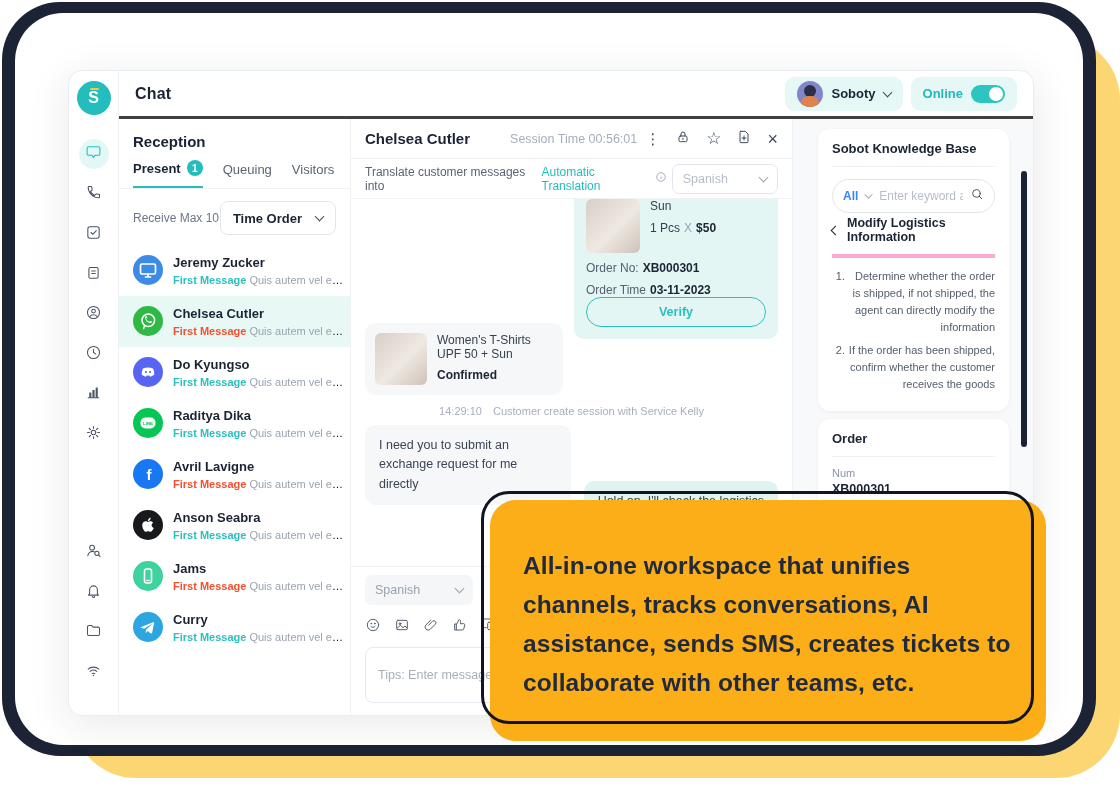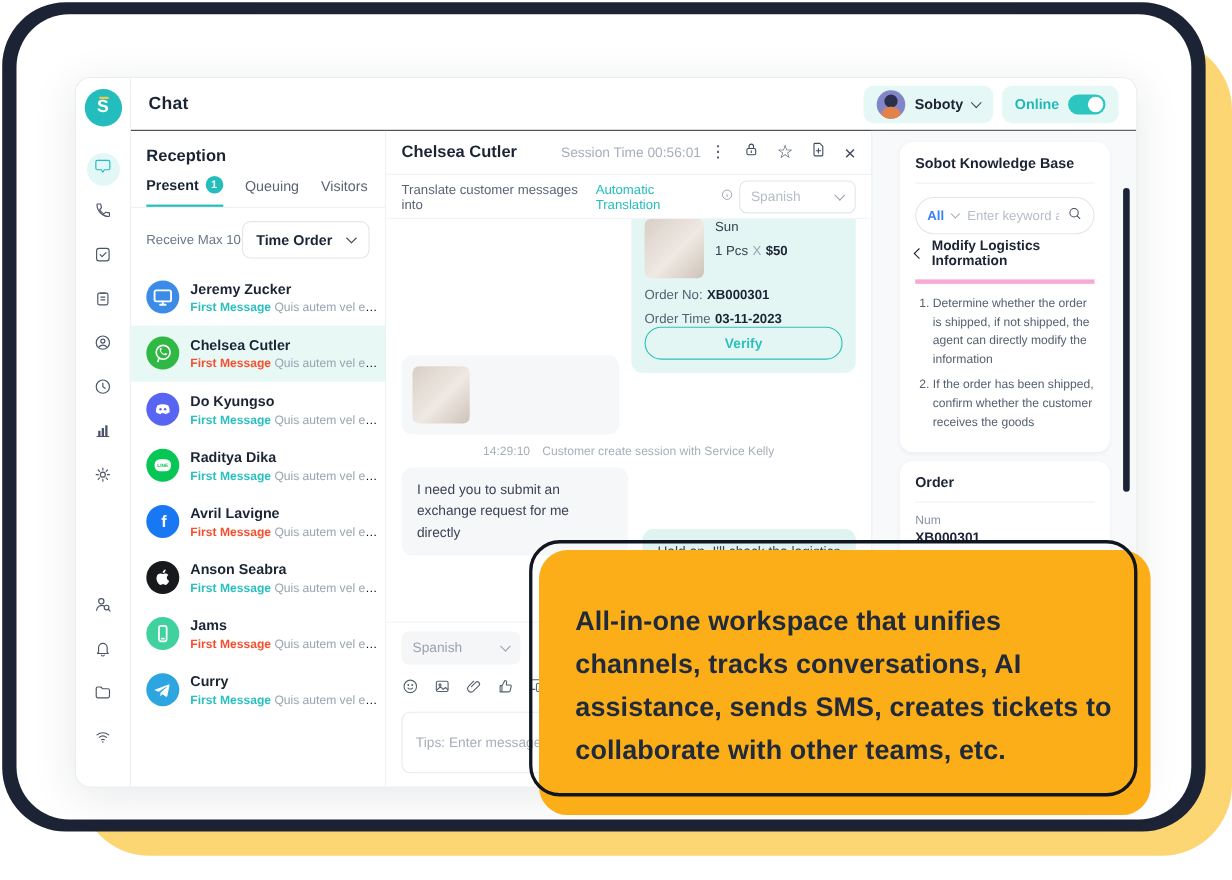--- a/index.html
+++ b/index.html
@@ -20,21 +20,21 @@
   .logo { position:relative; width:34px; height:34px; border-radius:50%; background:#23BDBD; color:#fff; display:flex; align-items:center; justify-content:center; font-weight:bold; font-size:16px; margin-bottom:24px; }
   .logo .logo-bar { position:absolute; top:7px; left:13px; width:9px; height:2px; background:#F8C93C; border-radius:1px; }
   .nav-ic { width:30px; height:30px; display:flex; align-items:center; justify-content:center; margin-bottom:10px; color:#4A5568; }
   .nav-ic svg { width:17px; height:17px; stroke:#4A5568; fill:none; stroke-width:1.5; stroke-linecap:round; stroke-linejoin:round; }
   .nav-ic.active { background:#E3F7F6; border-radius:50%; }
   .nav-ic.active svg { stroke:#23BDBD; }
   .nav-spacer { margin-top:auto; }
 
   
   .main { flex:1; display:flex; flex-direction:column; min-width:0; }
-  .app-header { height:48px; border-bottom:1px solid #404040; display:flex; align-items:center; padding:0 16px; flex-shrink:0; }
+  .app-header { height:48px; border-bottom:3px solid #404040; display:flex; align-items:center; padding:0 16px; flex-shrink:0; }
   .app-title { font-size:16px; font-weight:bold; color:#1B2434; letter-spacing:.2px; }
   .header-right { margin-left:auto; display:flex; gap:8px; align-items:center; }
   .pill { background:#E6F8F6; border-radius:9px; height:34px; display:flex; align-items:center; padding:0 12px; gap:8px; }
   .online-label { color:#23B8B8; font-size:13px; font-weight:bold; }
   .toggle { width:34px; height:18px; background:#2CC5C0; border-radius:9px; position:relative; }
   .toggle::after { content:""; position:absolute; right:2px; top:2px; width:14px; height:14px; background:#fff; border-radius:50%; }
   .avatar { width:26px; height:26px; border-radius:50%; background:#8286C9; position:relative; overflow:hidden; }
   .avatar::before { content:""; position:absolute; left:7px; top:4px; width:12px; height:12px; border-radius:50%; background:#2B2F4A; }
   .avatar::after { content:""; position:absolute; left:4px; top:15px; width:18px; height:12px; border-radius:8px 8px 0 0; background:#E0824B; }
   .user-name { font-size:13px; font-weight:bold; color:#1B2434; }
@@ -110,21 +110,21 @@
   .side-card { background:#fff; border-radius:12px; padding:12px 14px; box-shadow:0 1px 4px rgba(27,35,52,.05); margin-bottom:8px; }
   .sc-title { font-size:13px; font-weight:bold; color:#1B2434; padding-bottom:10px; border-bottom:1px solid #EFF1F5; }
   .kb-search { margin-top:12px; height:34px; border:1px solid #E2E6EC; border-radius:17px; display:flex; align-items:center; gap:7px; padding:0 10px; }
   .kb-all { font-size:12px; font-weight:bold; color:#3b82f6; }
   .kb-ph { flex:1; font-size:12px; color:#B6BDC9; white-space:nowrap; overflow:hidden; }
   .kb-search svg { width:14px; height:14px; stroke:#3E4A5B; fill:none; stroke-width:1.6; stroke-linecap:round; }
   .kb-article { margin-top:3px; display:flex; align-items:center; gap:8px; padding-bottom:10px; border-bottom:4px solid #f9a8d4; }
   .chev-left { width:7px; height:7px; border-right:1.7px solid #1B2434; border-bottom:1.7px solid #1B2434; transform:rotate(135deg); flex-shrink:0; }
   .kb-article-title { font-size:12.5px; font-weight:bold; color:#1B2434; }
   .kb-steps { margin:10px 0 2px 16px; }
-  .kb-steps li { font-size:11px; color:#556070; line-height:1.55; margin-bottom:6px; }
+  .kb-steps li { font-size:11px; color:#556070; line-height:1.55; margin-bottom:6px;text-align:right; }
   .ocard-label { font-size:11px; color:#8A94A6; margin-top:10px; }
   .ocard-value { font-size:12.5px; font-weight:bold; color:#1B2434; margin-top:3px; }
   .ocard-thumb { margin-top:12px; width:50px; height:36px; }
   .panel-scrollbar { position:absolute; right:6px; top:52px; width:6px; height:276px; background:#1B2334; border-radius:3px; }
 
   
   .callout-fill { position:absolute; left:490px; top:500px; width:556px; height:241px; background:#FBAE17; border-radius:26px; z-index:10; }
   .callout-outline { position:absolute; left:481px; top:491px; width:553px; height:233px; border:3px solid #10151F; border-radius:28px; z-index:11; pointer-events:none; }
   .callout-text { position:absolute; left:0; top:0; width:100%; padding:46px 34px 0 33px; font-size:24.5px; line-height:39px; color:#212A3B; font-weight:bold; letter-spacing:.1px; }
 
@@ -412,20 +412,24 @@
                   </div>
                 </div>
               </div>
               <div class="kv"><span>Order No:</span><b>XB000301</b></div>
               <div class="kv"><span>Order Time</span><b>03-11-2023</b></div>
               <div class="verify-btn">Verify</div>
             </div>
 
             <div class="msg-product">
               <div class="thumb"></div>
+              <div>
+                <div class="ptitle" style="margin-bottom:0">Women's T-Shirts UPF 50 + Sun</div>
+                <div class="pstatus">Confirmed</div>
+              </div>
             </div>
 
             <div class="sysline">
               <span class="t">14:29:10</span>
               <span>Customer create session with Service Kelly</span>
             </div>
 
             <div class="bubble left">I need you to submit an exchange request for me directly</div>
             <div class="bubble right">Hold on, I'll check the logistics</div>
           </div>

